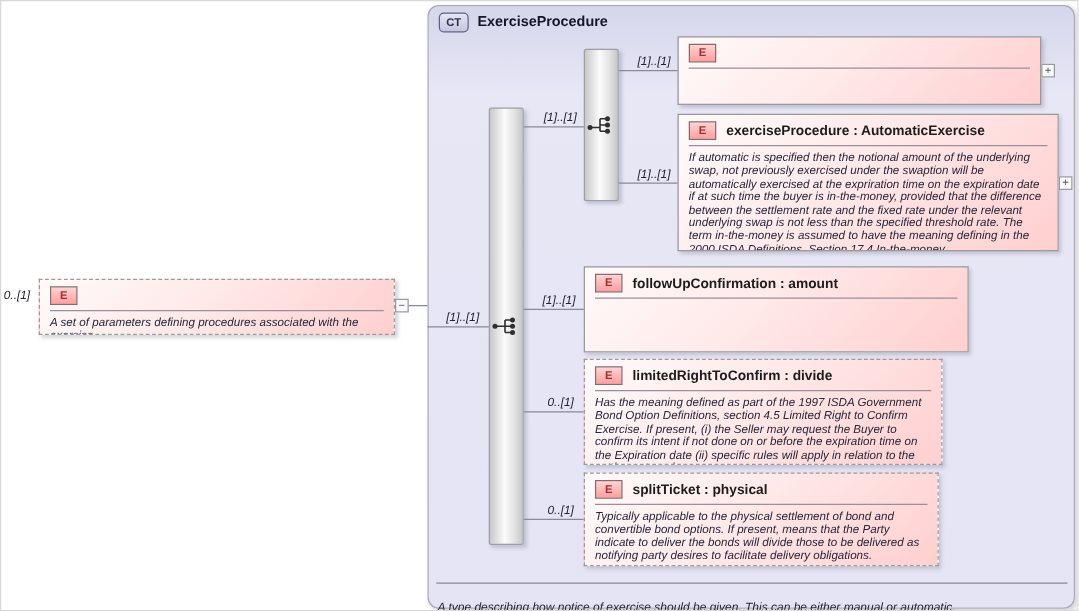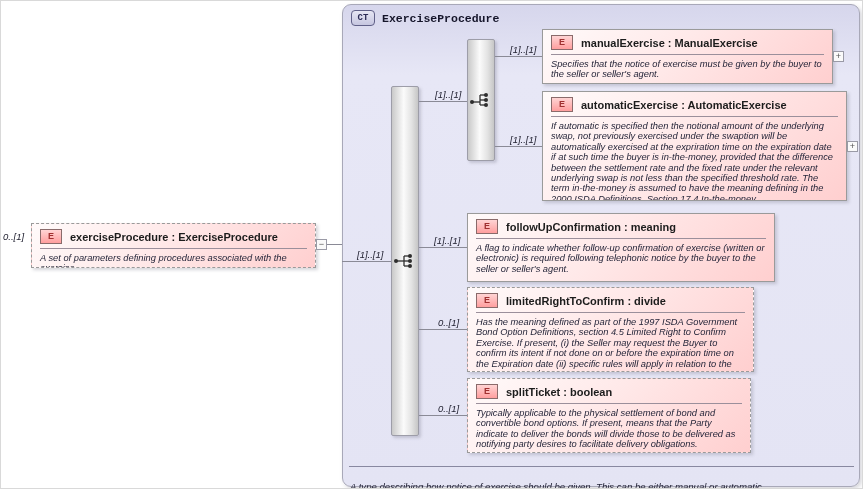--- a/index.html
+++ b/index.html
@@ -9,21 +9,21 @@
     border:1px solid #d9d9d9;box-sizing:border-box;
   }
   
   .ct-box{
     position:absolute;left:341px;top:3px;width:518px;height:483px;
     background:linear-gradient(to bottom,#d6d6ec 0px,#e7e7f6 70px,#e4e4f4 100%);
     border:1px solid #a8a8b8;border-radius:9px;
     box-shadow:2px 2px 4px rgba(90,90,110,.25);
     box-sizing:border-box;
   }
-  .ct-title{position:absolute;left:8px;top:5px;display:flex;align-items:center;gap:7px;font-family:Liberation Mono, monospace;}
+  .ct-title{position:absolute;left:8px;top:5px;display:flex;align-items:center;gap:7px;}
   .ct-badge{
     display:inline-block;width:22px;height:14px;line-height:14px;text-align:center;
     font-size:9px;font-weight:bold;color:#2b2b55;
     background:linear-gradient(#e6e6f4,#c6c6e0);
     border:1px solid #606088;border-radius:4px;
   }
   .ct-name{font-size:11.5px;font-weight:bold;color:#15152a;}
   .ct-footer-sep{position:absolute;left:6px;top:461px;width:505px;height:1px;background:#8888a0;}
   .ct-footer{
     position:absolute;left:7px;top:476px;width:500px;
@@ -79,21 +79,20 @@
 </head>
 <body>
 
 <div id="canvas">
 
   <div class="card-label" style="left:2px;top:230px;">0..[1]</div>
 
   <div class="ebox dashed" style="left:30px;top:222px;width:285px;height:45px;">
     <div class="ebox-header">
       <span class="ebadge">E</span>
-      <span class="ename">exerciseProcedure : ExerciseProcedure</span>
     </div>
     <div class="esep"></div>
     <div class="eannot">A set of parameters defining procedures associated with the exercise.</div>
   </div>
 
   <div class="toggle" style="left:315px;top:238px;">−</div>
   <div class="hline" style="left:326px;top:243px;width:15px;"></div>
 
   <div class="ct-box">
     <div class="ct-title">
@@ -146,57 +145,54 @@
   <div class="card-label" style="left:434px;top:88px;">[1]..[1]</div>
   <div class="card-label" style="left:509px;top:43px;">[1]..[1]</div>
   <div class="card-label" style="left:509px;top:133px;">[1]..[1]</div>
   <div class="card-label" style="left:433px;top:234px;">[1]..[1]</div>
   <div class="card-label" style="left:437px;top:316px;">0..[1]</div>
   <div class="card-label" style="left:437px;top:402px;">0..[1]</div>
 
   <div class="ebox" style="left:541px;top:28px;width:291px;height:55px;">
     <div class="ebox-header">
       <span class="ebadge">E</span>
-      <span class="ename">manualExercise : ManualExercise</span>
     </div>
     <div class="esep"></div>
-    <div class="eannot">Specifies that the notice of exercise must be given by the buyer to the seller or seller's agent.</div>
   </div>
   <div class="toggle" style="left:832px;top:50px;">+</div>
 
   <div class="ebox" style="left:541px;top:90px;width:305px;height:110px;">
     <div class="ebox-header">
       <span class="ebadge">E</span>
-      <span class="ename">automaticExercise : AutomaticExercise</span>
+      <span class="ename">exerciseProcedure : AutomaticExercise</span>
     </div>
     <div class="esep"></div>
     <div class="eannot">If automatic is specified then the notional amount of the underlying swap, not previously exercised under the swaption will be automatically exercised at the expriration time on the expiration date if at such time the buyer is in-the-money, provided that the difference between the settlement rate and the fixed rate under the relevant underlying swap is not less than the specified threshold rate. The term in-the-money is assumed to have the meaning defining in the 2000 ISDA Definitions, Section 17.4 In-the-money.</div>
   </div>
   <div class="toggle" style="left:846px;top:140px;">+</div>
 
   <div class="ebox" style="left:466px;top:212px;width:308px;height:69px;">
     <div class="ebox-header">
       <span class="ebadge">E</span>
-      <span class="ename">followUpConfirmation : meaning</span>
+      <span class="ename">followUpConfirmation : amount</span>
     </div>
     <div class="esep"></div>
-    <div class="eannot">A flag to indicate whether follow-up confirmation of exercise (written or electronic) is required following telephonic notice by the buyer to the seller or seller's agent.</div>
   </div>
 
   <div class="ebox dashed" style="left:466px;top:286px;width:287px;height:85px;">
     <div class="ebox-header">
       <span class="ebadge">E</span>
       <span class="ename">limitedRightToConfirm : divide</span>
     </div>
     <div class="esep"></div>
     <div class="eannot">Has the meaning defined as part of the 1997 ISDA Government Bond Option Definitions, section 4.5 Limited Right to Confirm Exercise. If present, (i) the Seller may request the Buyer to confirm its intent if not done on or before the expiration time on the Expiration date (ii) specific rules will apply in relation to the settlement mode.</div>
   </div>
 
   <div class="ebox dashed" style="left:466px;top:377px;width:284px;height:75px;">
     <div class="ebox-header">
       <span class="ebadge">E</span>
-      <span class="ename">splitTicket : boolean</span>
+      <span class="ename">splitTicket : physical</span>
     </div>
     <div class="esep"></div>
     <div class="eannot">Typically applicable to the physical settlement of bond and convertible bond options. If present, means that the Party indicate to deliver the bonds will divide those to be delivered as notifying party desires to facilitate delivery obligations.</div>
   </div>
 
 </div>
 
 </body></html>

